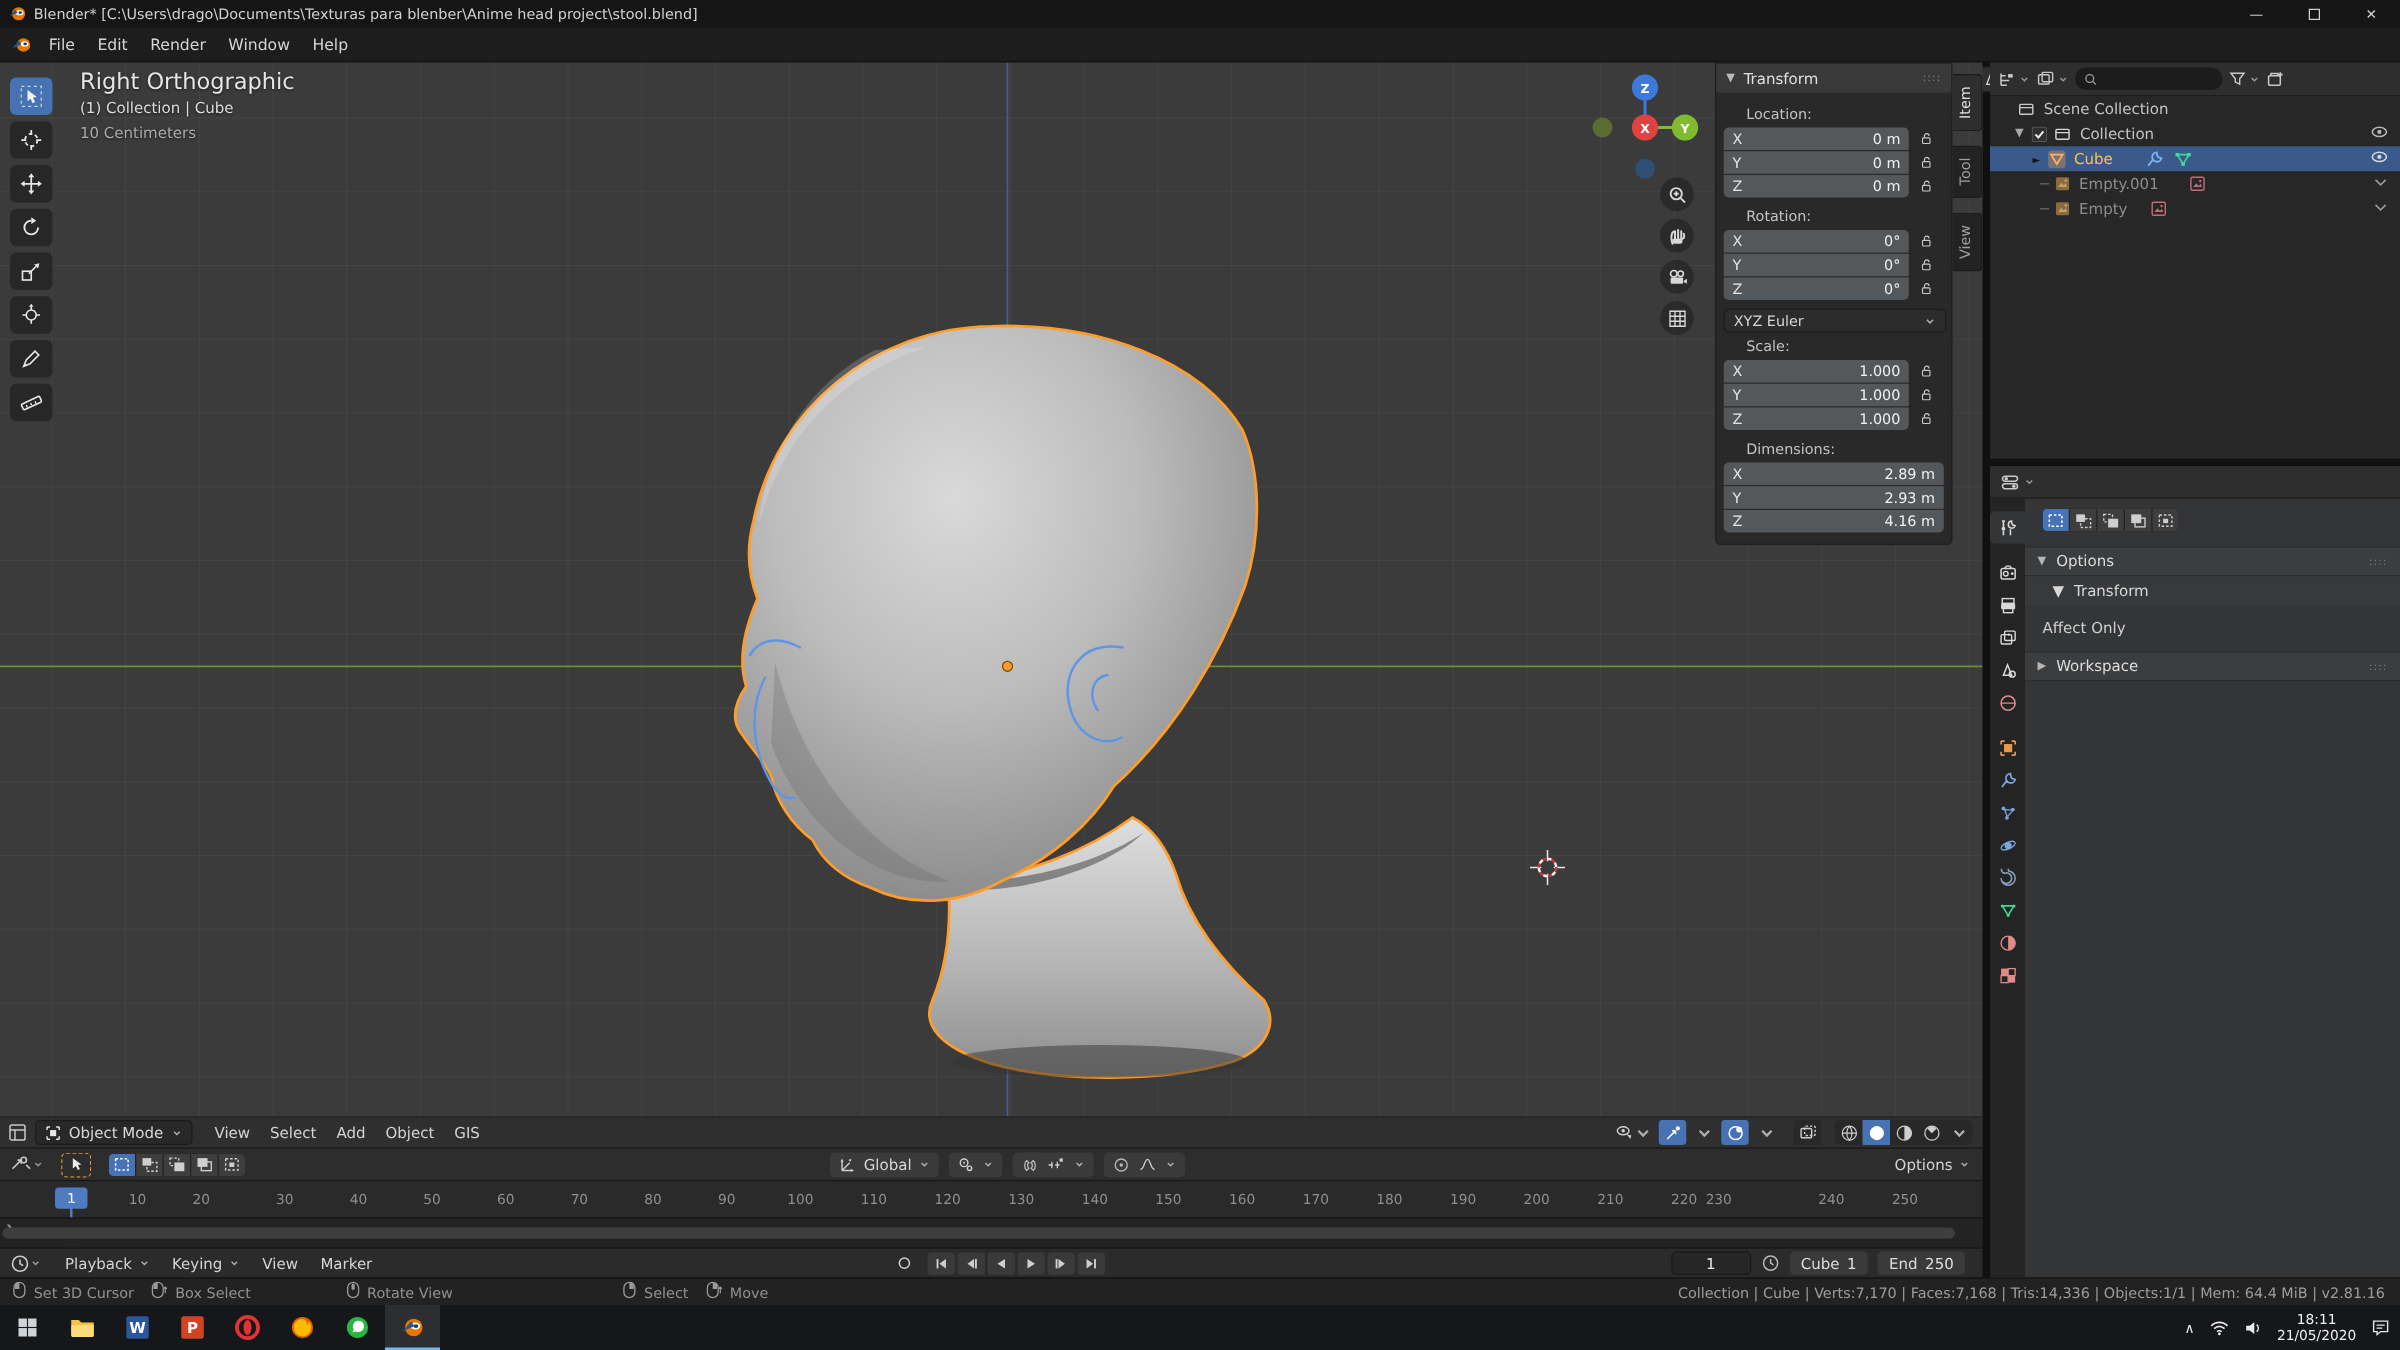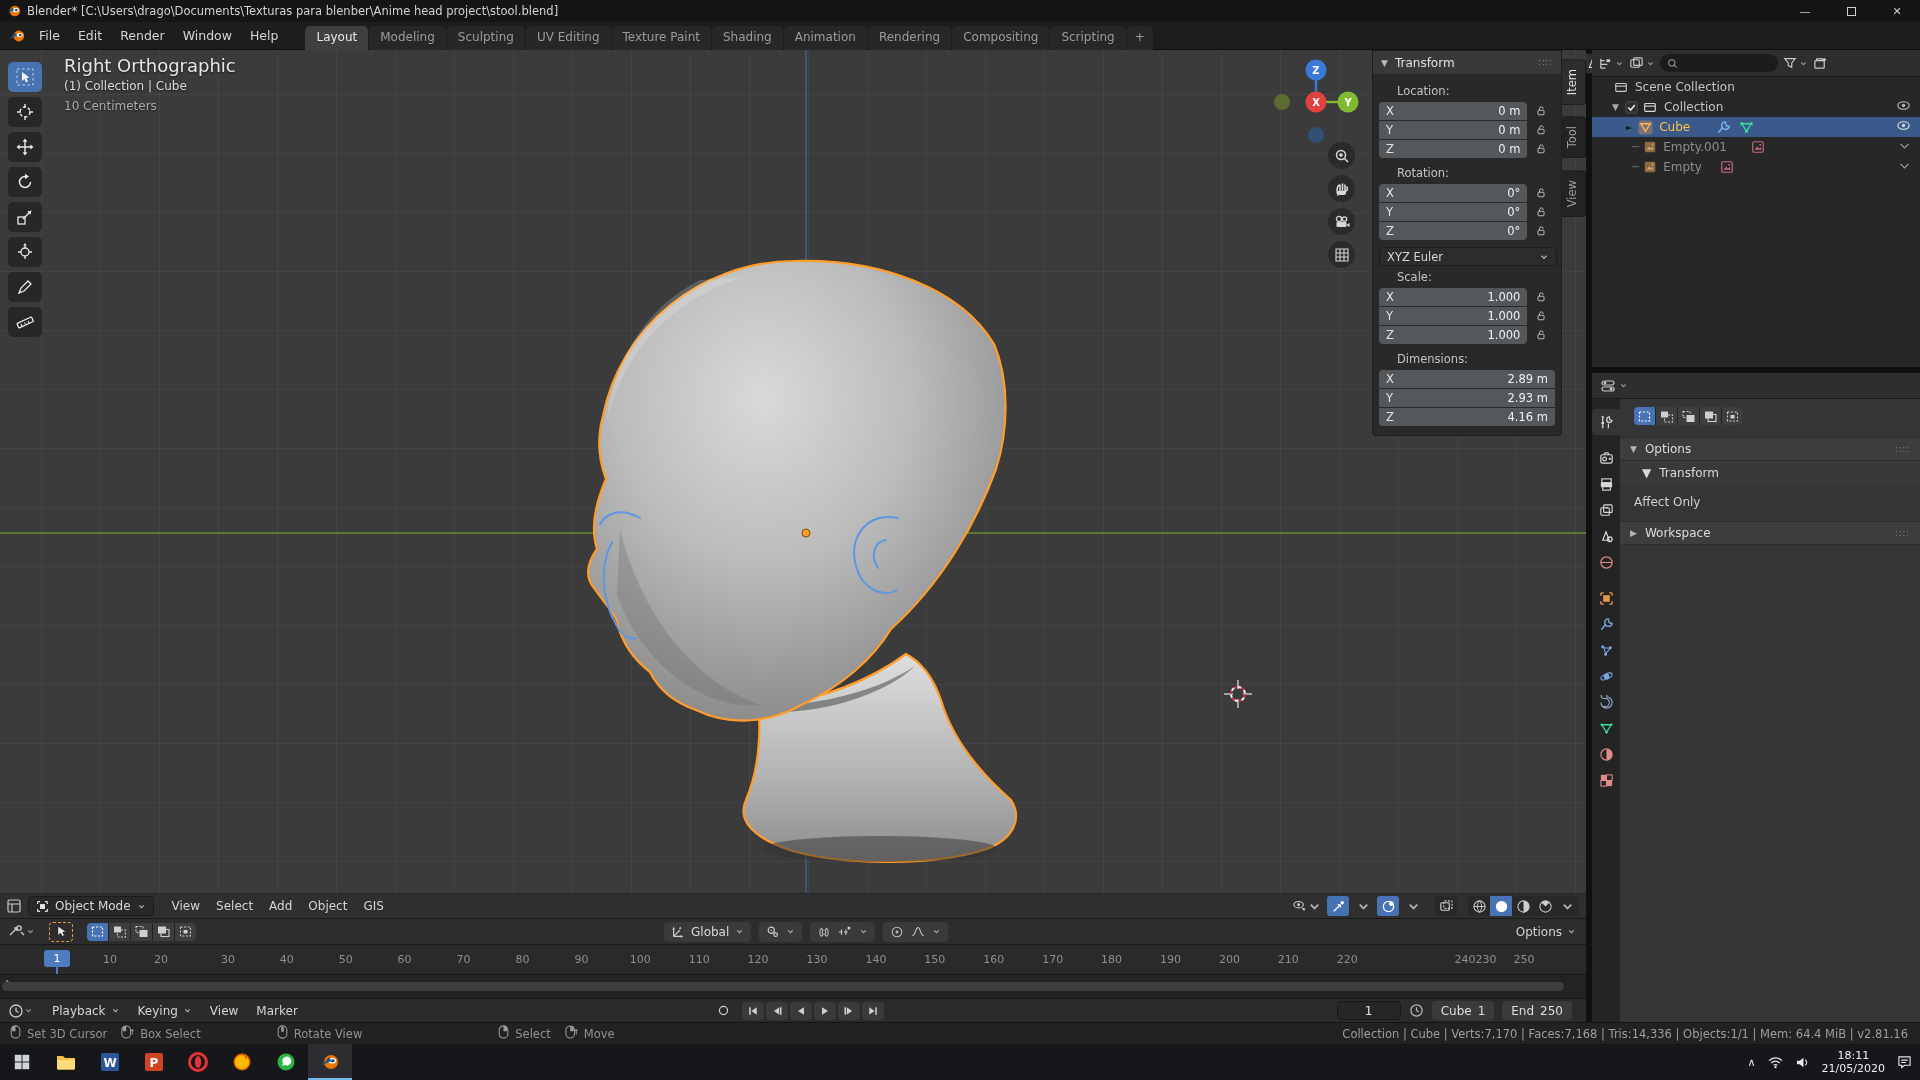--- a/index.html
+++ b/index.html
@@ -190,33 +190,20 @@
   </div>
 
   <div class="menubar">
     <svg class="blogo2" viewBox="0 0 20 16">
       <circle cx="12" cy="8" r="6" fill="#ea7600"></circle>
         <ellipse cx="13" cy="7" rx="3.4" ry="2.4" fill="#fff"></ellipse>
       <ellipse cx="13.5" cy="7" rx="1.6" ry="1.3" fill="#16436b"></ellipse>
         <path d="M2 11 L8 4 L10 7.5 Z" fill="#265787"></path>
     </svg>
     <div id="menus"><span class="mmenu">File</span><span class="mmenu">Edit</span><span class="mmenu">Render</span><span class="mmenu">Window</span><span class="mmenu">Help</span></div>
-    <div class="wtabs" id="wtabs">
-        <span class="wtab active">Layout</span>
-        <span class="wtab ">Modeling</span>
-        <span class="wtab ">Sculpting</span>
-        <span class="wtab ">UV Editing</span>
-        <span class="wtab ">Texture Paint</span>
-        <span class="wtab ">Shading</span>
-        <span class="wtab ">Animation</span>
-        <span class="wtab ">Rendering</span>
-        <span class="wtab ">Compositing</span>
-        <span class="wtab ">Scripting</span>
-        <span class="wtab add">+</span>
-      </div>
     <div class="topright">
       <div class="selwidget">
         <span class="seg">
           <svg width="14" height="14" viewBox="0 0 16 16">
               <path d="M5 12 L8 4 L11 12 Z" fill="none" stroke="#d8d8d8" stroke-width="1.2"></path>
               <circle cx="11.5" cy="11" r="2.4" fill="none" stroke="#d8d8d8" stroke-width="1.2"></circle>
             </svg>
           <svg width="9" height="9" viewBox="0 0 16 16">
               <path d="M4 6l4 4 4-4" stroke="#b9b9b9" fill="none" stroke-width="2"></path>
             </svg>
@@ -771,21 +758,21 @@
       <span class="tick" style="left:817.0px">130</span>
       <span class="tick" style="left:875.9px">140</span>
       <span class="tick" style="left:934.8px">150</span>
       <span class="tick" style="left:993.8px">160</span>
       <span class="tick" style="left:1052.7px">170</span>
       <span class="tick" style="left:1111.6px">180</span>
       <span class="tick" style="left:1170.5px">190</span>
       <span class="tick" style="left:1229.4px">200</span>
       <span class="tick" style="left:1288.3px">210</span>
       <span class="tick" style="left:1347.3px">220</span>
-      <span class="tick" style="left:1486px">230</span>
+      <span class="tick" style="left:1375px">230</span>
       <span class="tick" style="left:1465.1px">240</span>
       <span class="tick" style="left:1524.0px">250</span>
     </div>
   <div class="pline" style="left:56px; top:962px; height:36px;"></div>
   <div class="tscroll">
     <span class="arrow">❯</span>
     <div class="bar"></div>
   </div>
 
   <div class="playbar">

